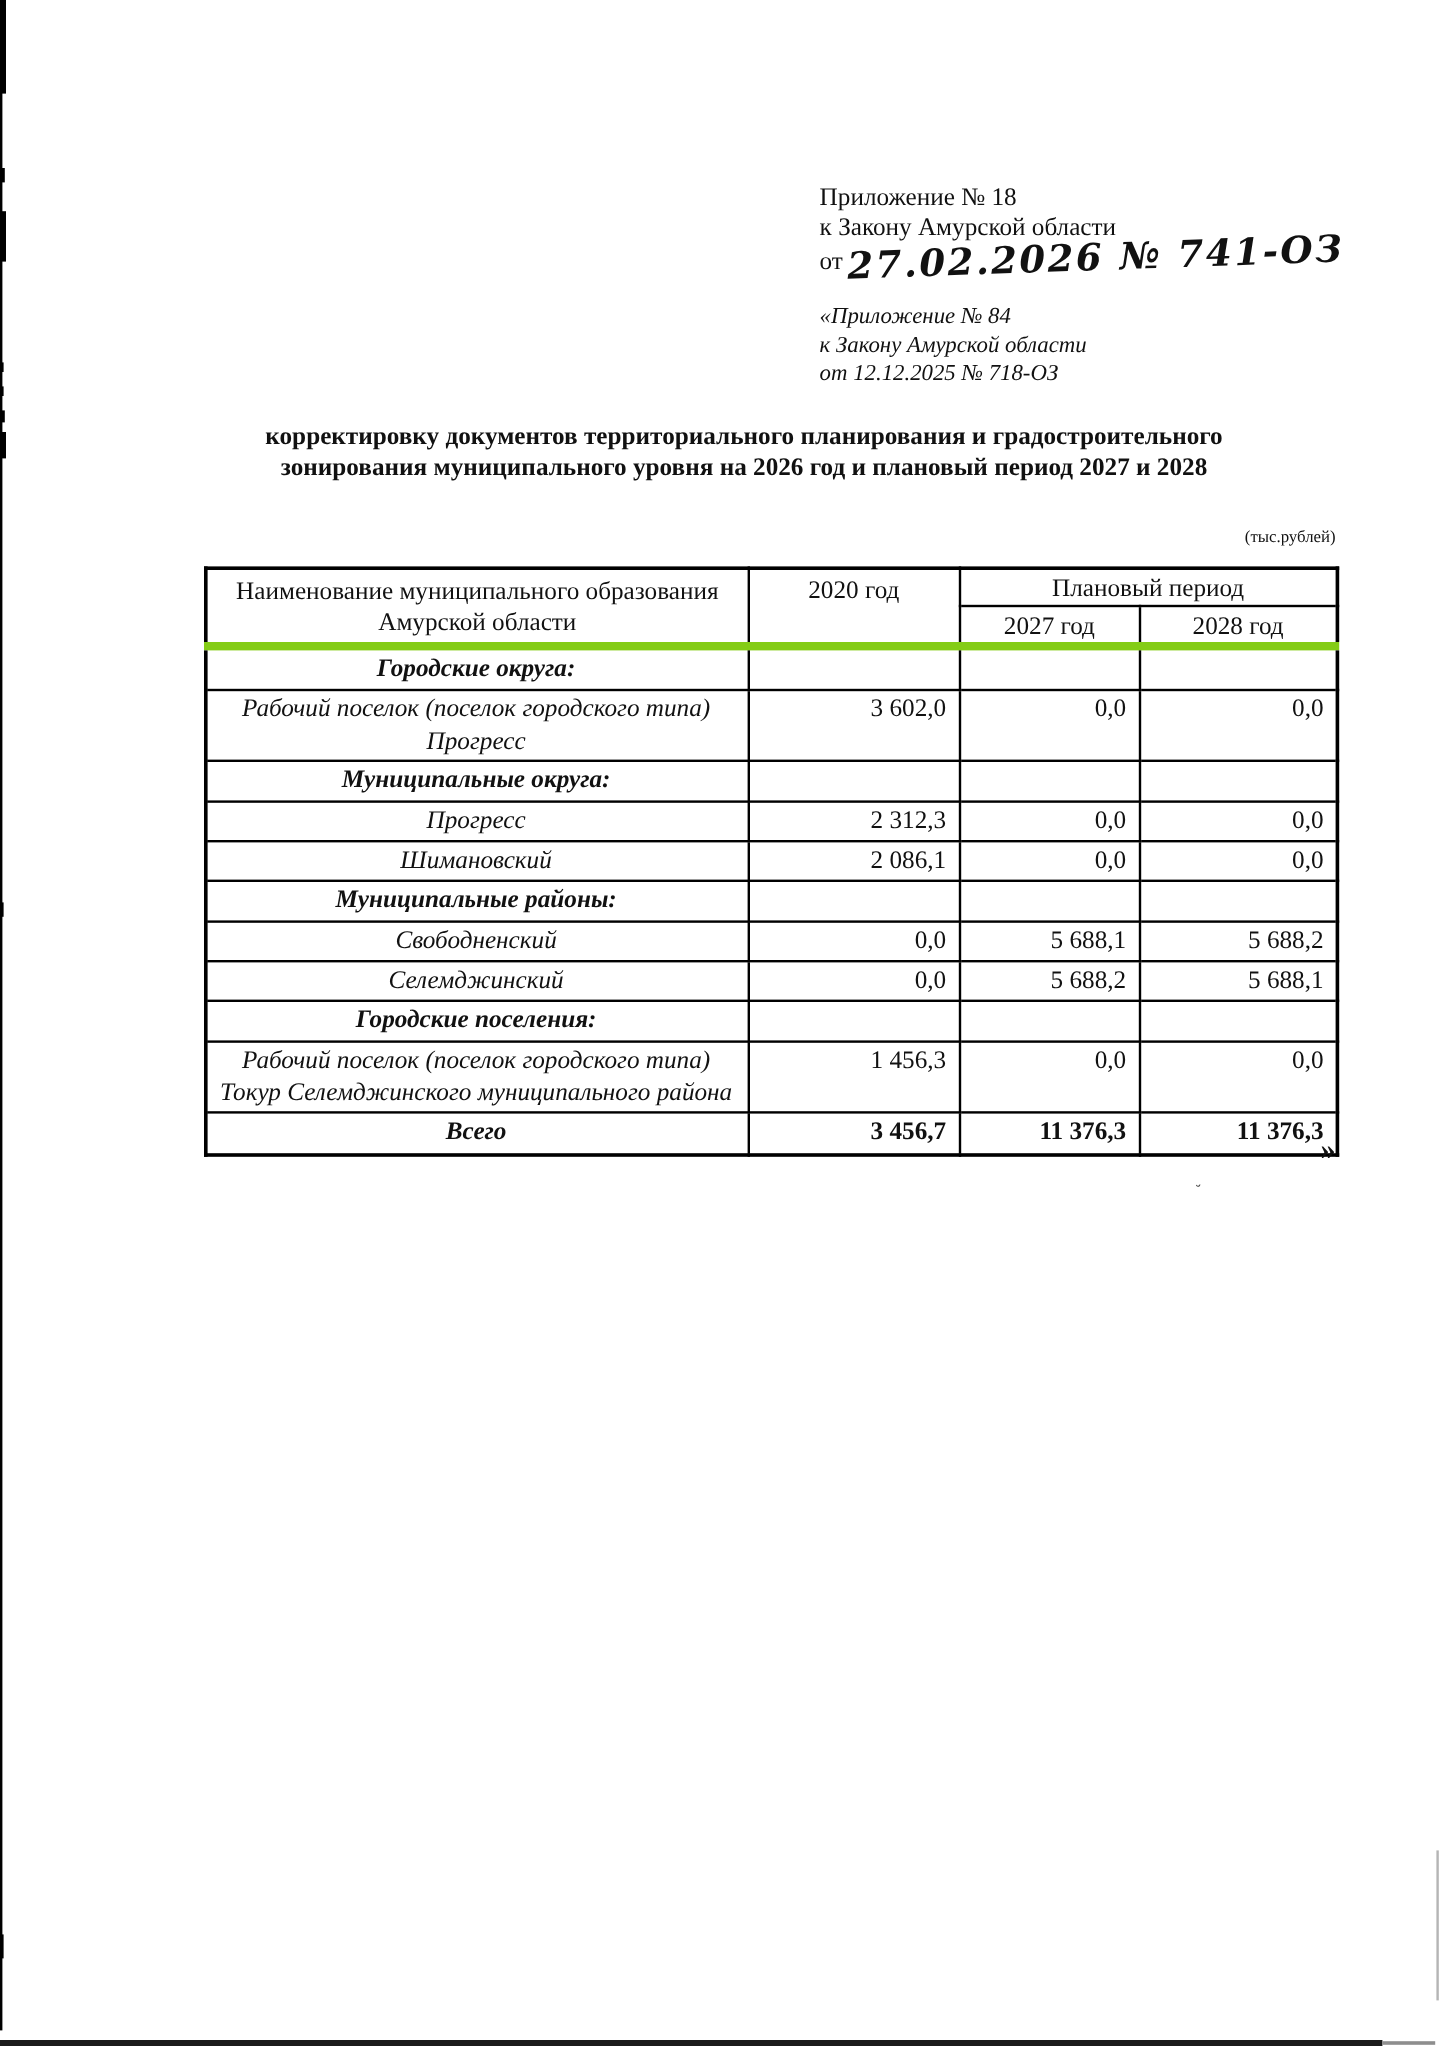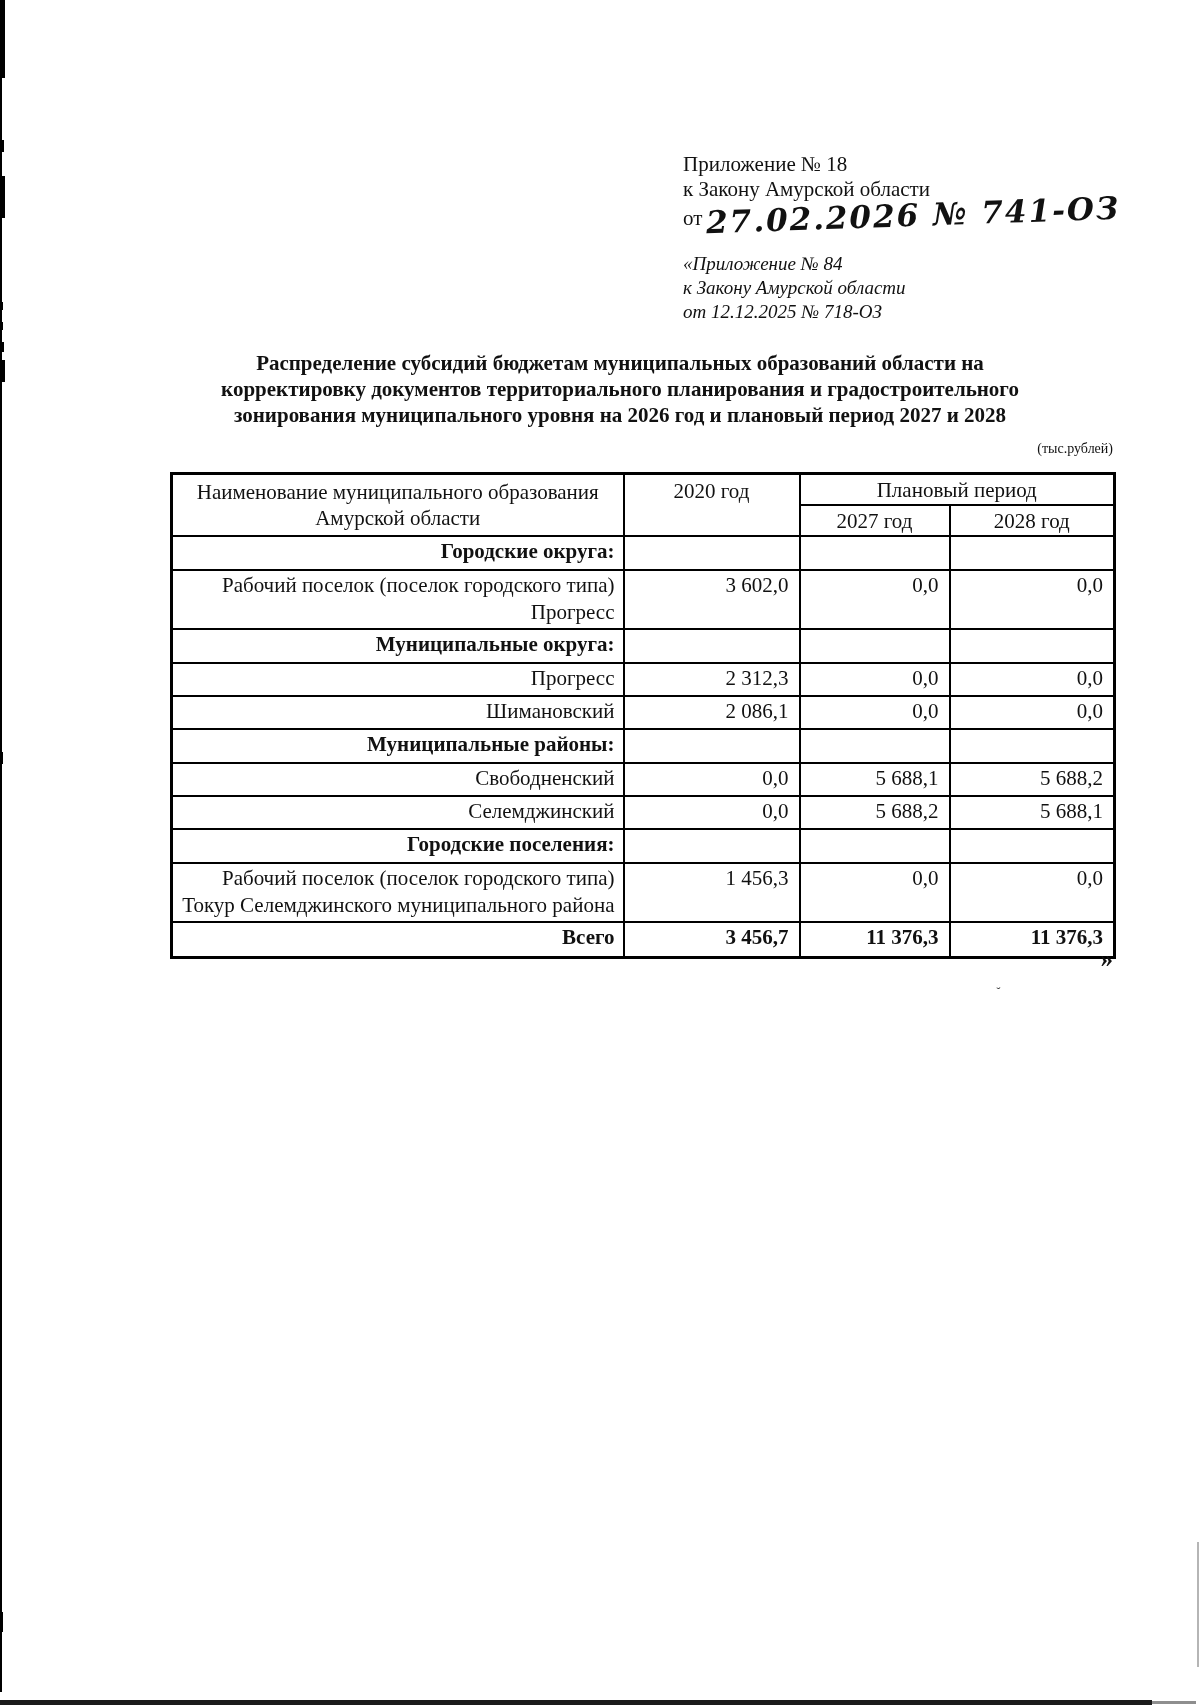--- a/index.html
+++ b/index.html
@@ -44,30 +44,30 @@
   }
 
   
   table.doc-table {
     position:absolute; left:170px; top:472px; width:943px;
     border-collapse:collapse; table-layout:fixed;
     font-size:21px; color:#111;
     border:3px solid #000;
   }
   .doc-table th, .doc-table td { border:2px solid #000; }
-  .doc-table thead { border-bottom:2px solid #84cc16; }
+  .doc-table thead { border-bottom:7px solid #84cc16; }
   .doc-table th {
     font-weight:normal; text-align:center;
     padding:1px 4px; line-height:26px;
   }
   .doc-table th.h-name { vertical-align:middle; height:58px; }
   .doc-table th.h-2026 { vertical-align:top; padding-top:3px; }
   .doc-table th.h-sub  { height:27px; }
   .doc-table td { vertical-align:top; line-height:27px; }
-  .cell-name { text-align:right;  padding:1px 8px 2px 6px; }
+  .cell-name { text-align:center;  padding:1px 8px 2px 6px;font-style:italic; }
   .cell-num  { text-align:right; padding:1px 10px 2px 2px;margin-top:16px; }
   tr.row-section td { font-weight:bold; height:29px; }
   tr.row-data td    { height:28px; }
   tr.row-total td   { font-weight:bold; height:30px; }
 
   .closing {
     position:absolute; left:170px; top:945px; width:943px;
     text-align:right; font-size:25px; font-weight:bold;
   }
 </style>
@@ -95,21 +95,20 @@
   <div><span>от</span><span class="hand">27.02.2026 № 741-ОЗ</span></div>
 </div>
 
 <div class="annex2">
   <div>«Приложение № 84</div>
   <div>к Закону Амурской области</div>
   <div>от 12.12.2025 № 718-ОЗ</div>
 </div>
 
 <div class="doc-title">
-  <div>Распределение субсидий бюджетам муниципальных образований области на</div>
   <div>корректировку документов территориального планирования и градостроительного</div>
   <div>зонирования муниципального уровня на 2026 год и плановый период 2027 и 2028</div>
 </div>
 
 <div class="units">(тыс.рублей)</div>
 
 <table class="doc-table">
   <colgroup>
     <col style="width:452px">
       <col style="width:176px">

